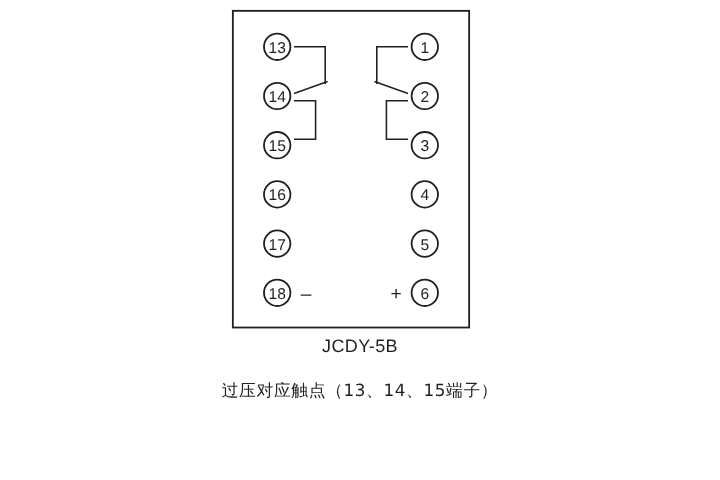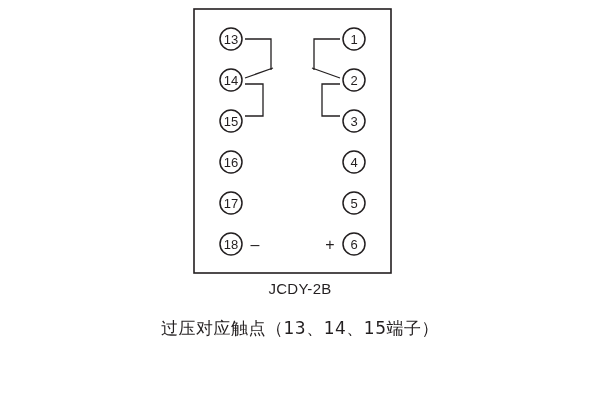--- a/index.html
+++ b/index.html
@@ -39,21 +39,21 @@
     text-align: center;
   }
   .model-label {
     font-size: 15px;
     letter-spacing: 0.3px;
     color: #231f20;
     margin: 0 0 20px 0;
     font-family: "Liberation Sans", sans-serif;
   }
   .note-line {
-    font-size: 17px;
+    font-size: 14px;
     color: #231f20;
     margin: 0 0 22px 0;
     letter-spacing: 0.5px;
     font-family: "DejaVu Sans", sans-serif;
   }
   .note-line:last-child {
     margin-bottom: 0;
   }
 </style>
 </head>
@@ -135,17 +135,17 @@
         <g>
           <circle cx="161" cy="236" r="11" fill="#ffffff" stroke="#231f20" stroke-width="1.5"></circle>
           <text x="161" y="241" text-anchor="middle" font-family="Liberation Sans, sans-serif" font-size="13" fill="#231f20">6</text>
         </g>
       </g>
 
     </svg>
   </div>
 
   <div class="caption-block">
-    <p class="model-label">JCDY-2B</p>
+    <p class="model-label">JCDY-5B</p>
     <p class="note-line">过压对应触点（13、14、15端子）</p>
   </div>
 
 </div>
 
 </body></html>

